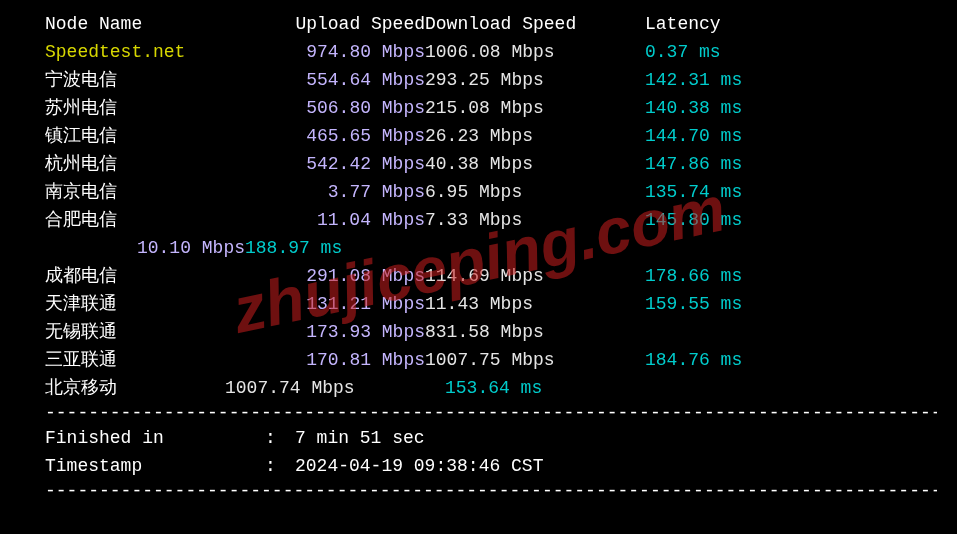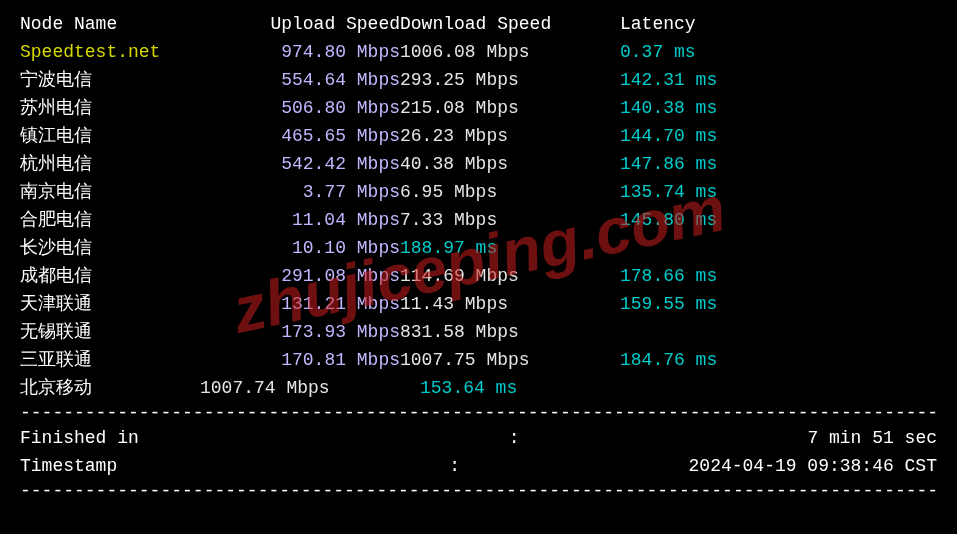--- a/index.html
+++ b/index.html
@@ -11,20 +11,21 @@
     color: #fff;
     width: 957px;
     height: 534px;
     overflow: hidden;
     position: relative;
   }
   .terminal {
     padding: 10px 20px;
     position: relative;
     z-index: 1;
+    margin-left: 25px;
   }
   .row {
     display: flex;
     line-height: 28px;
     white-space: pre;
   }
   .col-node { width: 180px; }
   .col-up   { width: 200px; text-align: right; }
   .col-down { width: 220px; }
   .col-lat  { width: 180px; }
@@ -37,21 +38,20 @@
     color: #ffffff;
     letter-spacing: 0;
     overflow: hidden;
     white-space: nowrap;
     line-height: 22px;
   }
   .footer-row {
     display: flex;
     line-height: 28px;
     white-space: pre;
-    justify-content: space-between;
   }
   .footer-label { width: 220px; }
   .footer-sep   { width: 30px; }
   .watermark {
     position: absolute;
     top: 50%;
     left: 50%;
     transform: translate(-50%, -60%) rotate(-12deg);
     font-family: Arial, sans-serif;
     font-size: 64px;
@@ -76,21 +76,21 @@
   </div>
 
   <div id="rows-container">
       <div class="row"><span class="col-node yellow">Speedtest.net</span><span class="col-up green">974.80 Mbps</span><span class="col-down red">1006.08 Mbps</span><span class="col-lat cyan">0.37 ms</span></div>
       <div class="row"><span class="col-node white">宁波电信</span><span class="col-up green">554.64 Mbps</span><span class="col-down red">293.25 Mbps</span><span class="col-lat cyan">142.31 ms</span></div>
       <div class="row"><span class="col-node white">苏州电信</span><span class="col-up green">506.80 Mbps</span><span class="col-down red">215.08 Mbps</span><span class="col-lat cyan">140.38 ms</span></div>
       <div class="row"><span class="col-node white">镇江电信</span><span class="col-up green">465.65 Mbps</span><span class="col-down red">26.23 Mbps</span><span class="col-lat cyan">144.70 ms</span></div>
       <div class="row"><span class="col-node white">杭州电信</span><span class="col-up green">542.42 Mbps</span><span class="col-down red">40.38 Mbps</span><span class="col-lat cyan">147.86 ms</span></div>
       <div class="row"><span class="col-node white">南京电信</span><span class="col-up green">3.77 Mbps</span><span class="col-down red">6.95 Mbps</span><span class="col-lat cyan">135.74 ms</span></div>
       <div class="row"><span class="col-node white">合肥电信</span><span class="col-up green">11.04 Mbps</span><span class="col-down red">7.33 Mbps</span><span class="col-lat cyan">145.80 ms</span></div>
-      <div class="row"><span class="col-node white">长沙电信</span><span class="col-up green">10.10 Mbps</span><span class="col-lat cyan">188.97 ms</span></div>
+      <div class="row"><span class="col-up green">10.10 Mbps</span><span class="col-lat cyan">188.97 ms</span></div>
       <div class="row"><span class="col-node white">成都电信</span><span class="col-up green">291.08 Mbps</span><span class="col-down red">114.69 Mbps</span><span class="col-lat cyan">178.66 ms</span></div>
       <div class="row"><span class="col-node white">天津联通</span><span class="col-up green">131.21 Mbps</span><span class="col-down red">11.43 Mbps</span><span class="col-lat cyan">159.55 ms</span></div>
       <div class="row"><span class="col-node white">无锡联通</span><span class="col-up green">173.93 Mbps</span><span class="col-down red">831.58 Mbps</span></div>
       <div class="row"><span class="col-node white">三亚联通</span><span class="col-up green">170.81 Mbps</span><span class="col-down red">1007.75 Mbps</span><span class="col-lat cyan">184.76 ms</span></div>
       <div class="row"><span class="col-node white">北京移动</span><span class="col-down red">1007.74 Mbps</span><span class="col-lat cyan">153.64 ms</span></div>
     </div>
 
   <div class="divider">--------------------------------------------------------------------------------------</div>
 
   <div class="footer-row">

